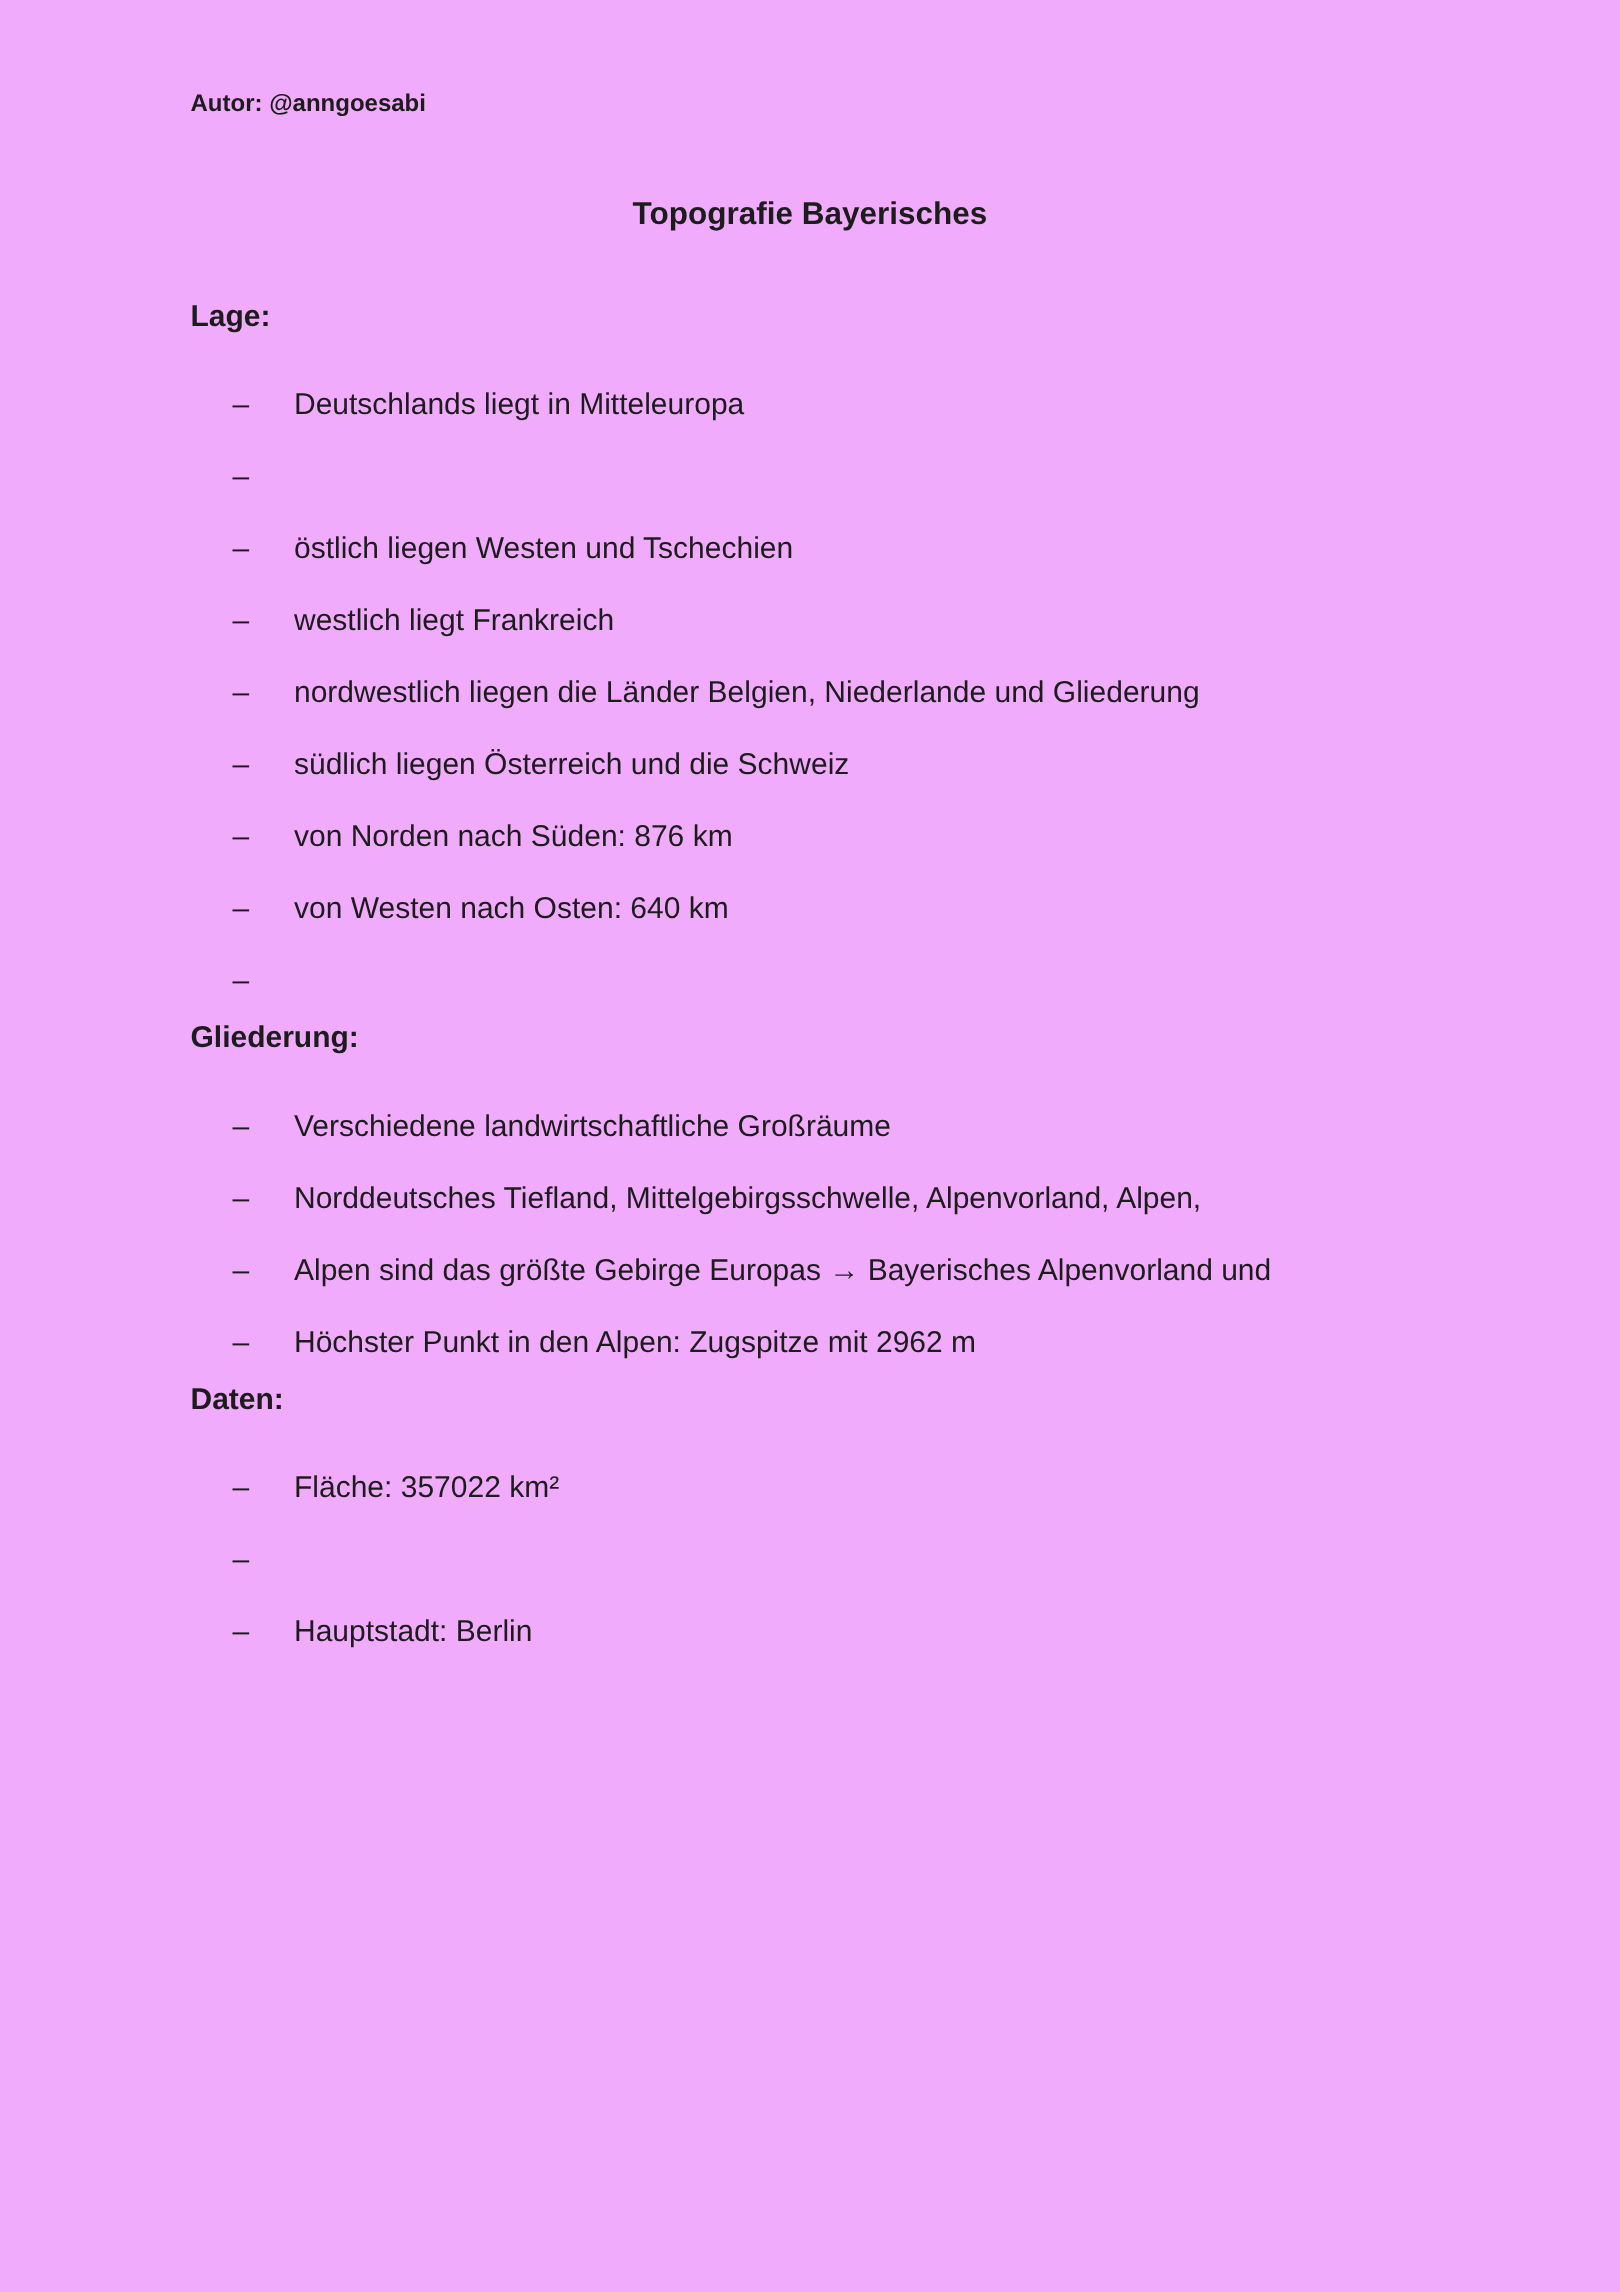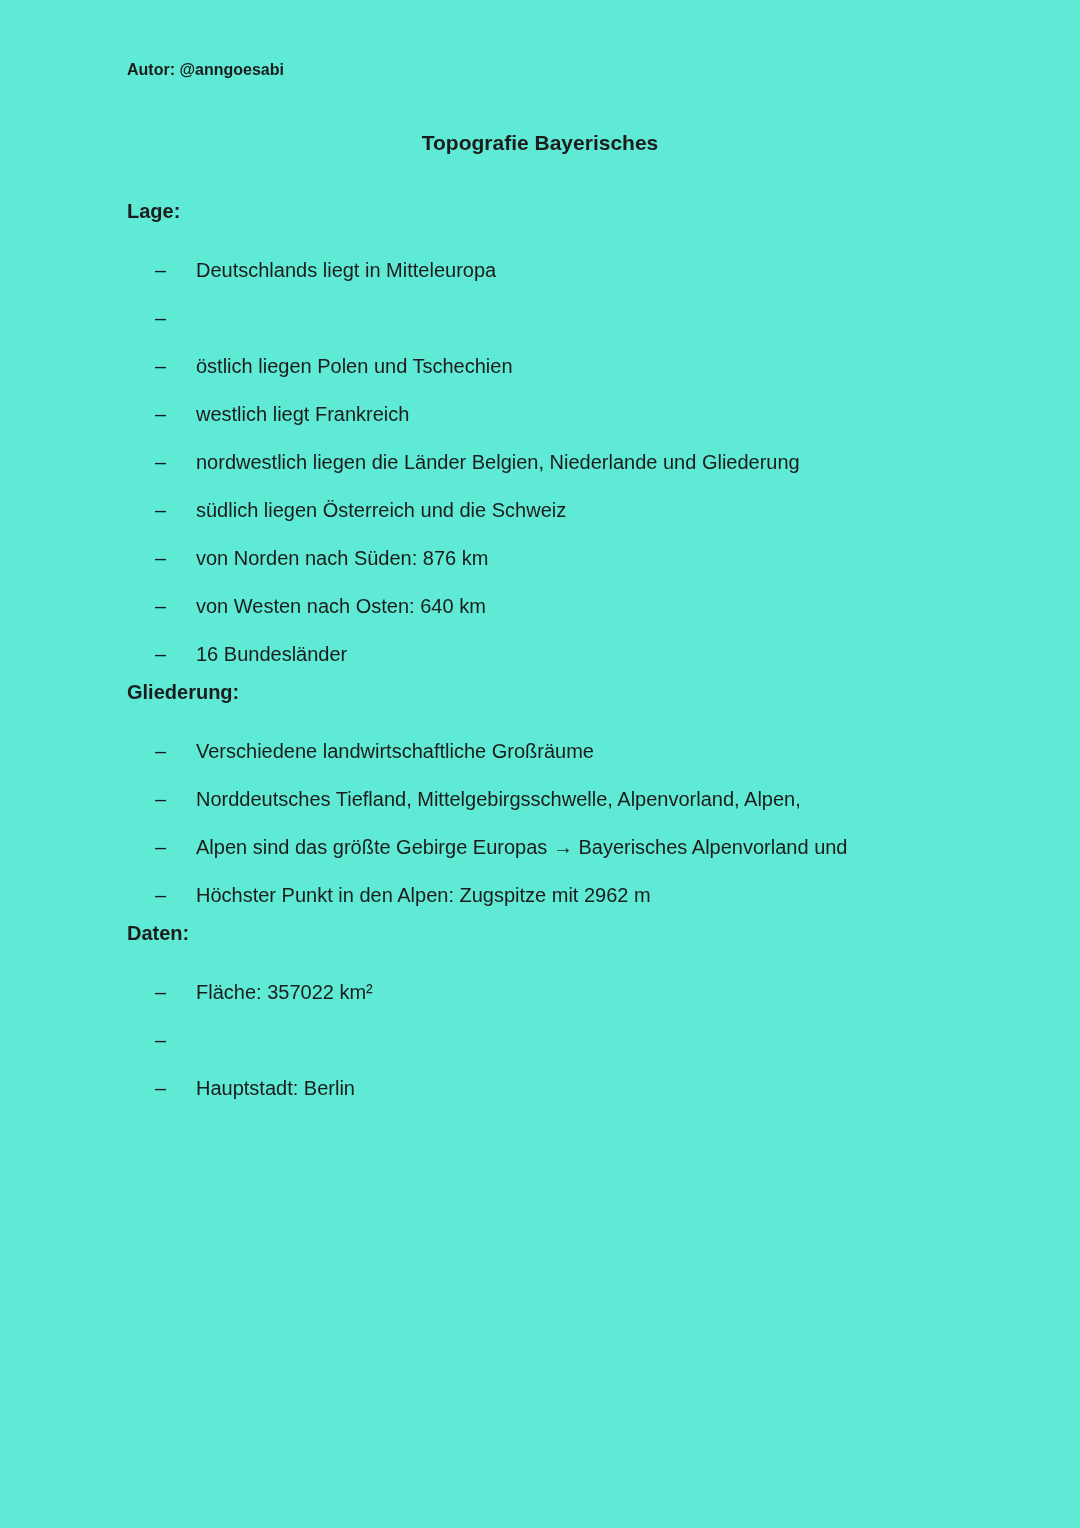--- a/index.html
+++ b/index.html
@@ -4,21 +4,21 @@
 <style>
   html, body {
     margin: 0;
     padding: 0;
     background: #ffffff;
   }
   .page {
     position: relative;
     width: 1080px;
     height: 1528px;
-    background: #5eead4;
+    background: #f0abfc;
     box-sizing: border-box;
     padding: 58px 127px 0 127px;
     font-family: "Liberation Sans", sans-serif;
     color: #1c1c1c;
     overflow: hidden;
   }
   .author {
     font-size: 16px;
     font-weight: 700;
     line-height: 24px;
@@ -73,21 +73,21 @@
     <span class="marker">–</span>
     <span class="text">Deutschlands liegt in Mitteleuropa</span>
   </div>
 
   <div class="li">
     <span class="marker">–</span>
   </div>
 
   <div class="li">
     <span class="marker">–</span>
-    <span class="text">östlich liegen Polen und Tschechien</span>
+    <span class="text">östlich liegen Westen und Tschechien</span>
   </div>
 
   <div class="li">
     <span class="marker">–</span>
     <span class="text">westlich liegt Frankreich</span>
   </div>
 
   <div class="li">
     <span class="marker">–</span>
     <span class="text">nordwestlich liegen die Länder Belgien, Niederlande und Gliederung</span>
@@ -103,21 +103,20 @@
     <span class="text">von Norden nach Süden: 876 km</span>
   </div>
 
   <div class="li">
     <span class="marker">–</span>
     <span class="text">von Westen nach Osten: 640 km</span>
   </div>
 
   <div class="li">
     <span class="marker">–</span>
-    <span class="text">16 Bundesländer</span>
   </div>
 </div>
   </section>
 
   <section class="section">
     <h2 class="heading">Gliederung:</h2>
     <div class="items">
   <div class="li">
     <span class="marker">–</span>
     <span class="text">Verschiedene landwirtschaftliche Großräume</span>

